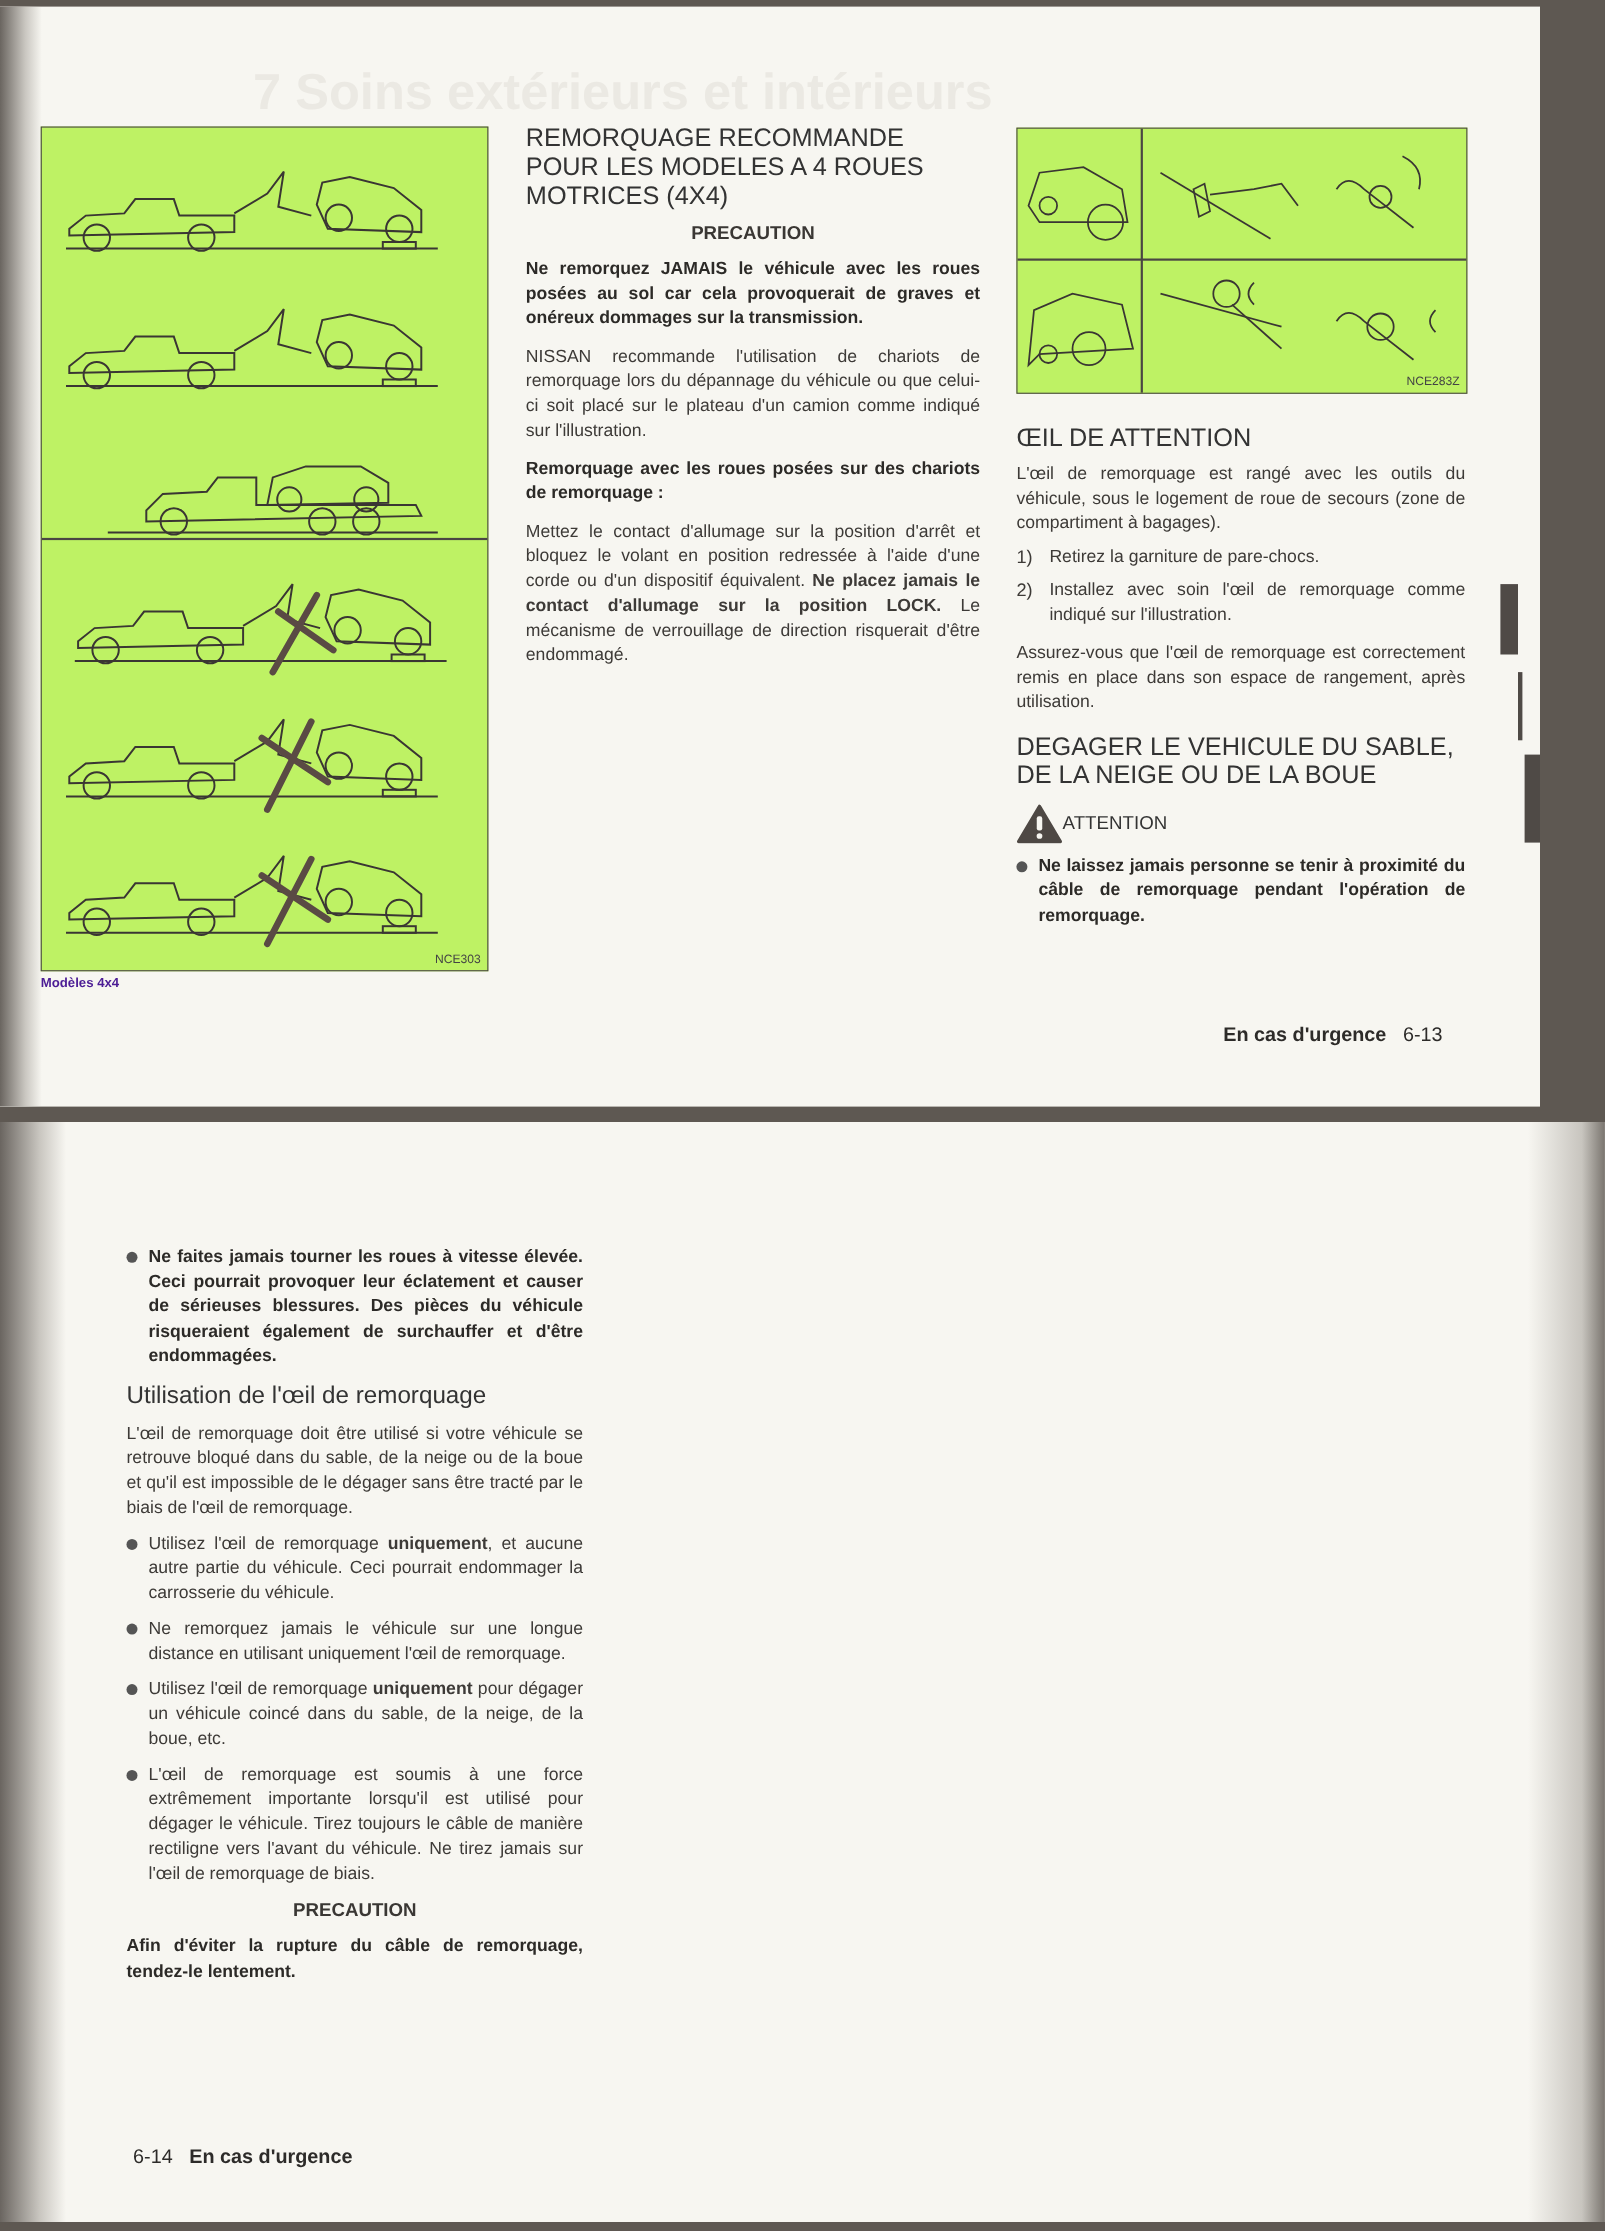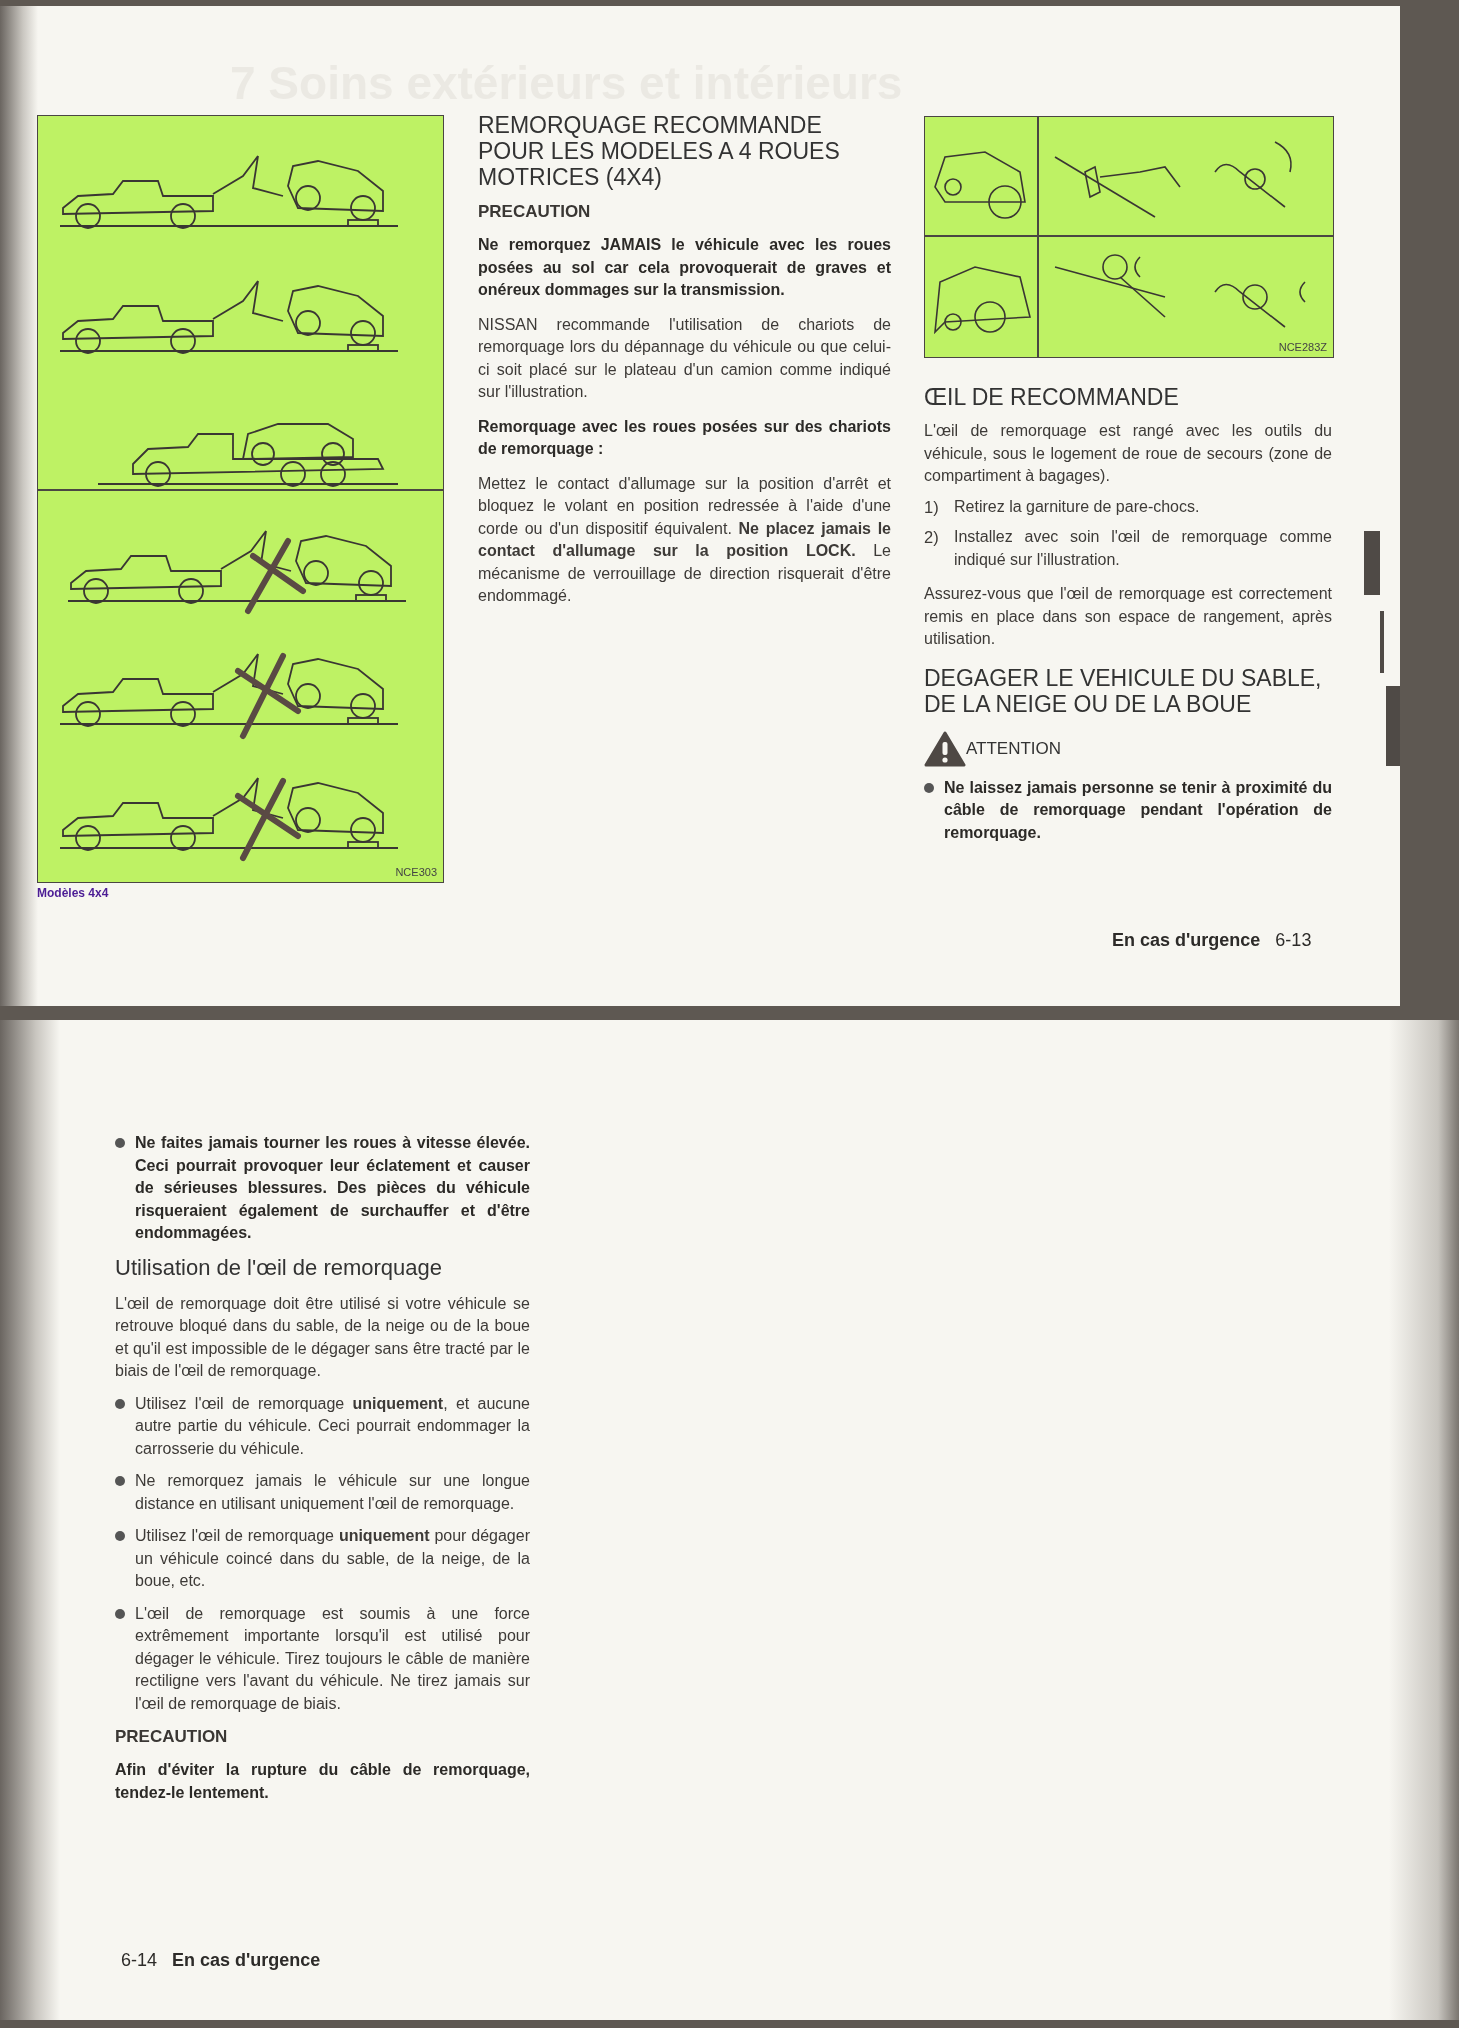--- a/index.html
+++ b/index.html
@@ -4,21 +4,21 @@
 <style>
   html,body{margin:0;padding:0;}
   body{width:1459px;height:2028px;position:relative;overflow:hidden;background:#5e5852;font-family:"Liberation Sans",sans-serif;color:#2a2826;}
   .page{position:absolute;background:#f7f6f1;overflow:hidden;}
   #page-top{left:0;top:6px;width:1400px;height:1000px;}
   #page-bottom{left:0;top:1020px;width:1459px;height:1000px;}
   .gutter-shadow-left{position:absolute;left:0;top:0;width:38px;height:100%;background:linear-gradient(to right,#6a6560,#c9c6c0 60%,rgba(247,246,241,0));}
   .edge-right{position:absolute;right:0;top:0;width:70px;height:100%;background:linear-gradient(to right,rgba(247,246,241,0),#c8c5bf 70%,#7a756f);}
   .ghost{position:absolute;color:#ebe9e3;font-weight:bold;font-size:46px;white-space:nowrap;}
   h2.sec{font-weight:normal;font-size:23px;line-height:26px;margin:0;color:#333;}
-  h3.sub{font-size:17px;font-weight:bold;margin:0;color:#3a3734;}
+  h3.sub{font-size:17px;font-weight:bold;margin:0;color:#3a3734;text-align:center;}
   p{margin:0;font-size:16px;line-height:22.5px;text-align:justify;color:#3d3a37;}
   p.b{font-weight:bold;color:#2c2a27;}
   .col{position:absolute;}
   .figbox{position:absolute;border:1.5px solid #4a4643;background:#bef264;}
   .figcode{position:absolute;font-size:11px;color:#444;}
   .bullet{display:flex;gap:10px;margin-top:10px;}
   .bullet .dot{flex:0 0 10px;width:10px;height:10px;border-radius:50%;background:#555;margin-top:6px;}
   .bullet p{flex:1;}
   .num{display:flex;gap:8px;margin-top:8px;}
   .num .n{flex:0 0 22px;font-size:16.5px;line-height:22.5px;color:#3d3a37;}
@@ -109,21 +109,21 @@
           <path d="M215 140 Q205 150 215 160"></path>
         <path d="M290 175 Q300 160 315 175 L360 210"></path>
           <circle cx="330" cy="180" r="12"></circle>
           <path d="M380 165 Q370 175 380 185"></path>
       </g>
     </svg>
     <div class="figcode" style="right:6px;bottom:4px;">NCE283Z</div>
   </div>
 
   <div class="col" style="left:924px;top:378px;width:408px;">
-    <h2 class="sec">ŒIL DE RECOMMANDE</h2>
+    <h2 class="sec">ŒIL DE ATTENTION</h2>
     <p style="margin-top:10px;">L'œil de remorquage est rangé avec les outils du véhicule, sous le logement de roue de secours (zone de compartiment à bagages).</p>
     <div class="num">
         <span class="n">1)</span>
         <p>Retirez la garniture de pare-chocs.</p>
       </div>
     <div class="num">
         <span class="n">2)</span>
         <p>Installez avec soin l'œil de remorquage comme indiqué sur l'illustration.</p>
       </div>
     <p style="margin-top:12px;">Assurez-vous que l'œil de remorquage est correctement remis en place dans son espace de rangement, après utilisation.</p>

